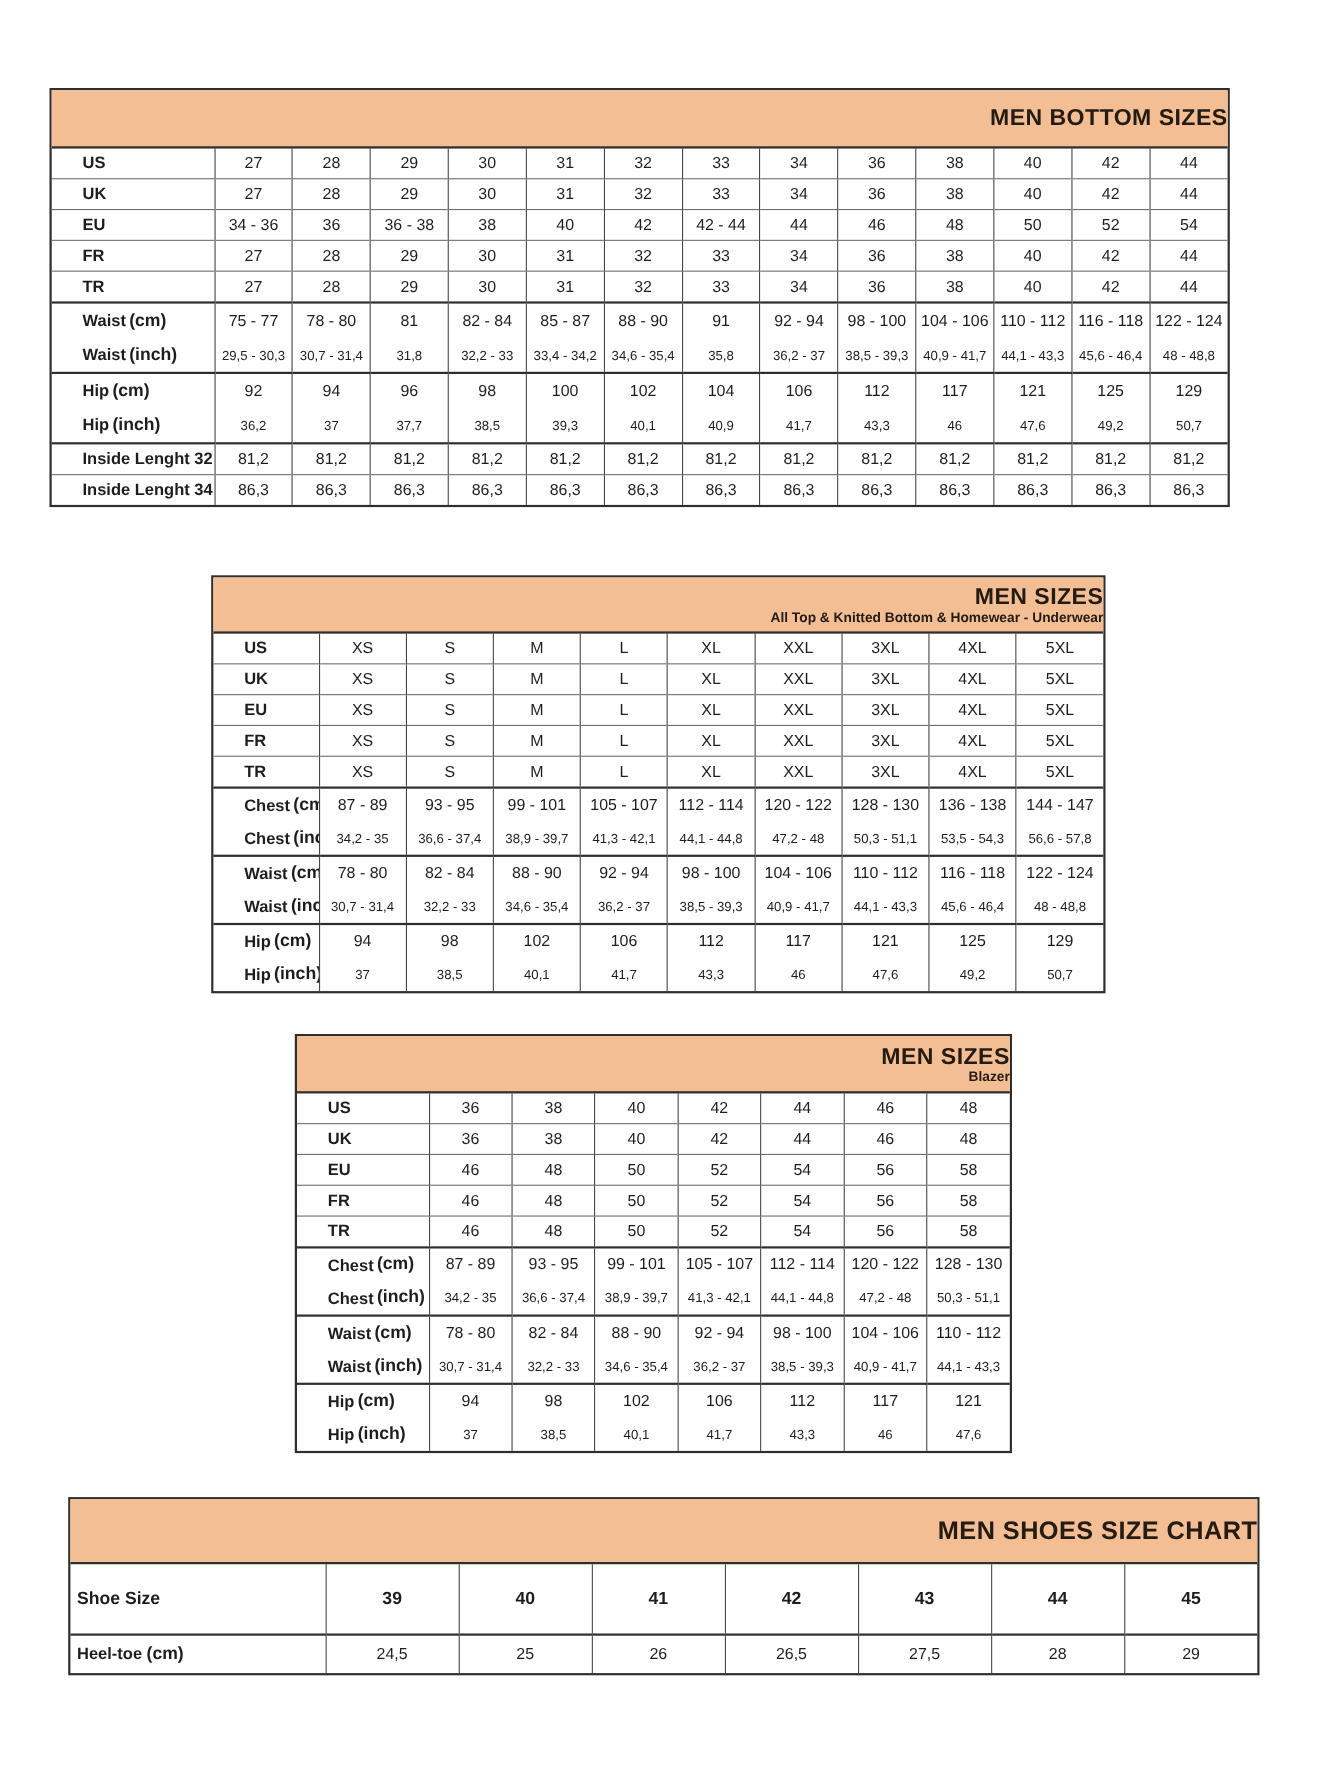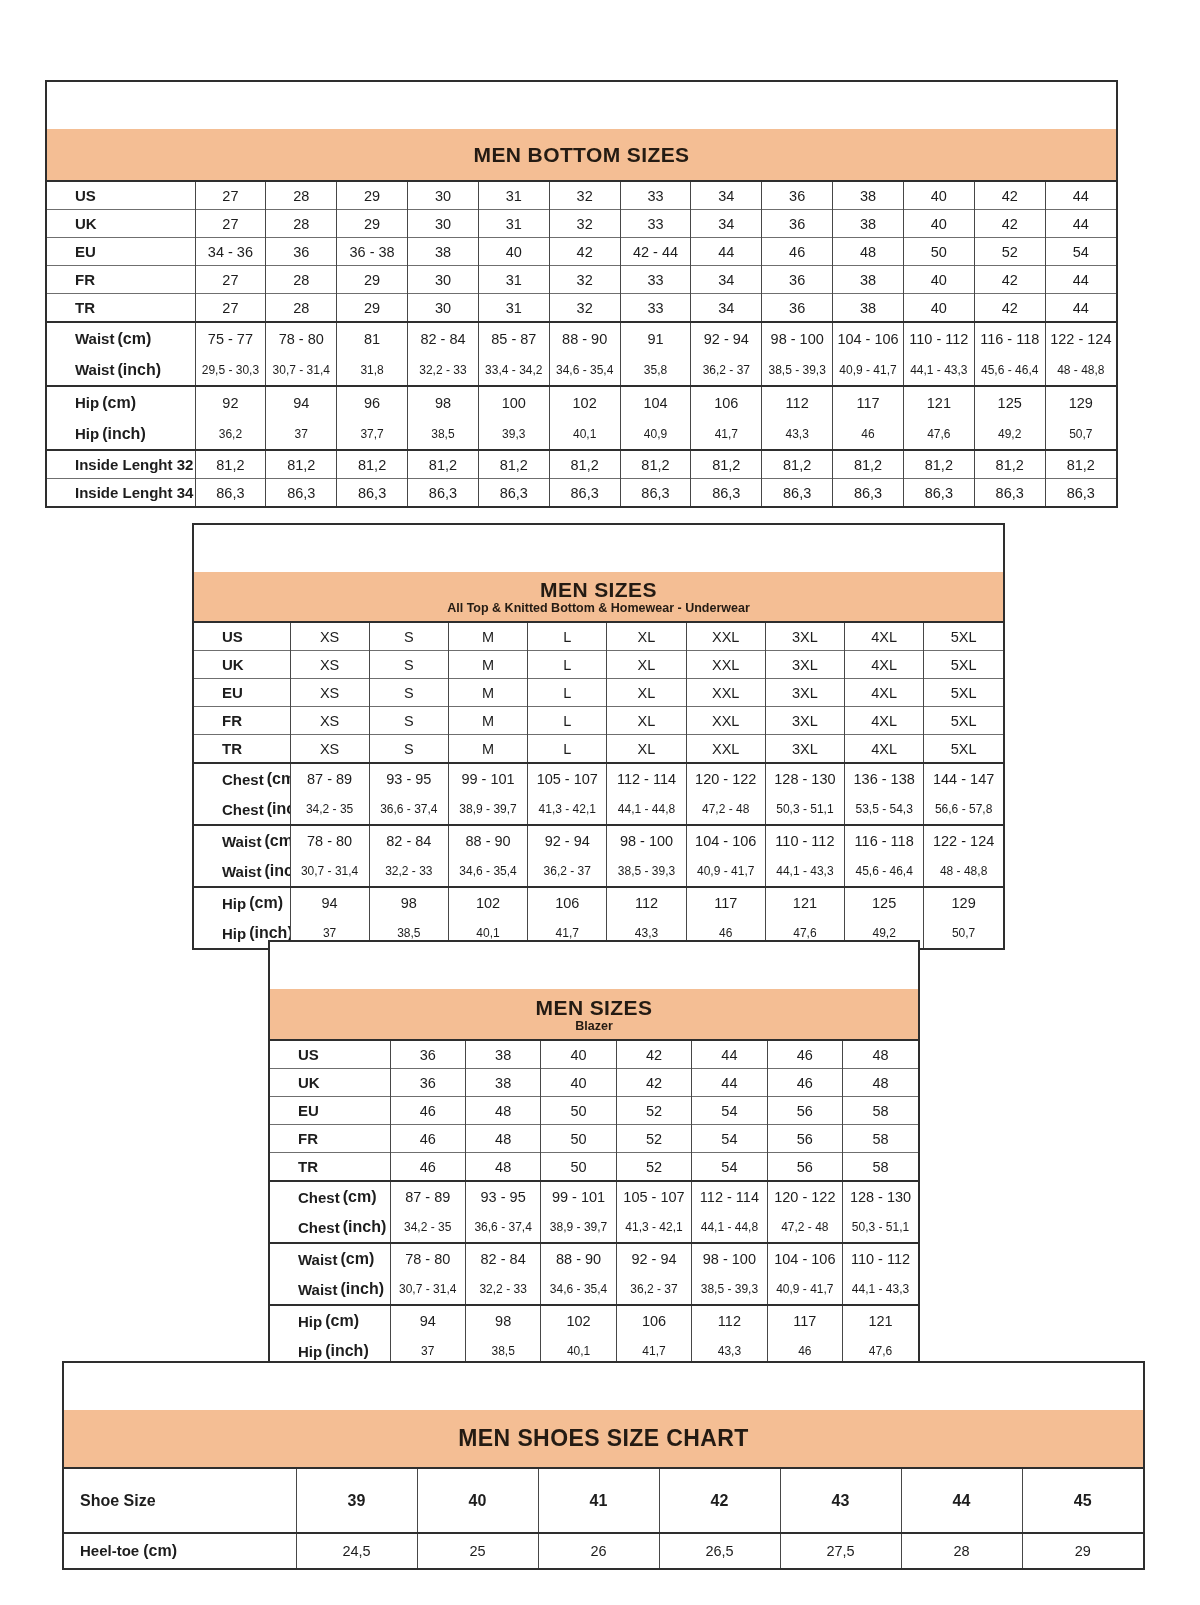--- a/index.html
+++ b/index.html
@@ -17,38 +17,38 @@
   .size-table{
     position:absolute;box-sizing:border-box;border:2px solid var(--dark);background:#fff;
   }
   #t1{left:45px;top:80px;width:1073px;}
   #t2{left:192px;top:523px;width:813px;}
   #t3{left:268px;top:940px;width:652px;}
   #t4{left:62px;top:1361px;width:1083px;}
 
   .band{
     background:var(--band);border-bottom:2px solid var(--dark);
-    display:flex;flex-direction:column;align-items:center;justify-content:center;
-    text-align:center;color:var(--title-ink);margin-top:47px;
+    display:flex;flex-direction:column;align-items:flex-end;justify-content:center;
+    text-align:center;color:var(--title-ink);
   }
   #t1 .band{height:51px;}
   #t2 .band{height:49px;}
   #t3 .band{height:50px;}
   #t4 .band{height:57px;}
   .band .title{font-weight:bold;font-size:21px;letter-spacing:.4px;line-height:23px;}
   #t4 .band .title{font-size:23px;}
   .band .subtitle{font-weight:bold;font-size:12.5px;line-height:14px;}
 
   table{border-collapse:collapse;width:100%;table-layout:fixed;}
   td{
     border-left:1px solid #474747;text-align:center;vertical-align:middle;
     padding:0;overflow:hidden;white-space:nowrap;
   }
   td:first-child{border-left:none;text-align:left;padding-left:28px;}
-  #t4 td:first-child{padding-left:16px;}
+  #t4 td:first-child{padding-left:6px;}
 
   tr.simple td{border-top:1px solid var(--light);height:27px;font-size:14.5px;}
   #t4 tr.simple td{border-top:2px solid var(--dark);}
   #t4 tr.boldvals td{height:63px;}
   #t4 tr.simple:not(.boldvals) td{height:34px;}
   tbody tr:first-child td{border-top:none !important;}
   tr.boldvals td{font-weight:bold;font-size:16px;}
 
   tr.group td{border-top:2px solid var(--dark);border-bottom:2px solid var(--dark);}
   tbody tr:last-child td{border-bottom:none;}

